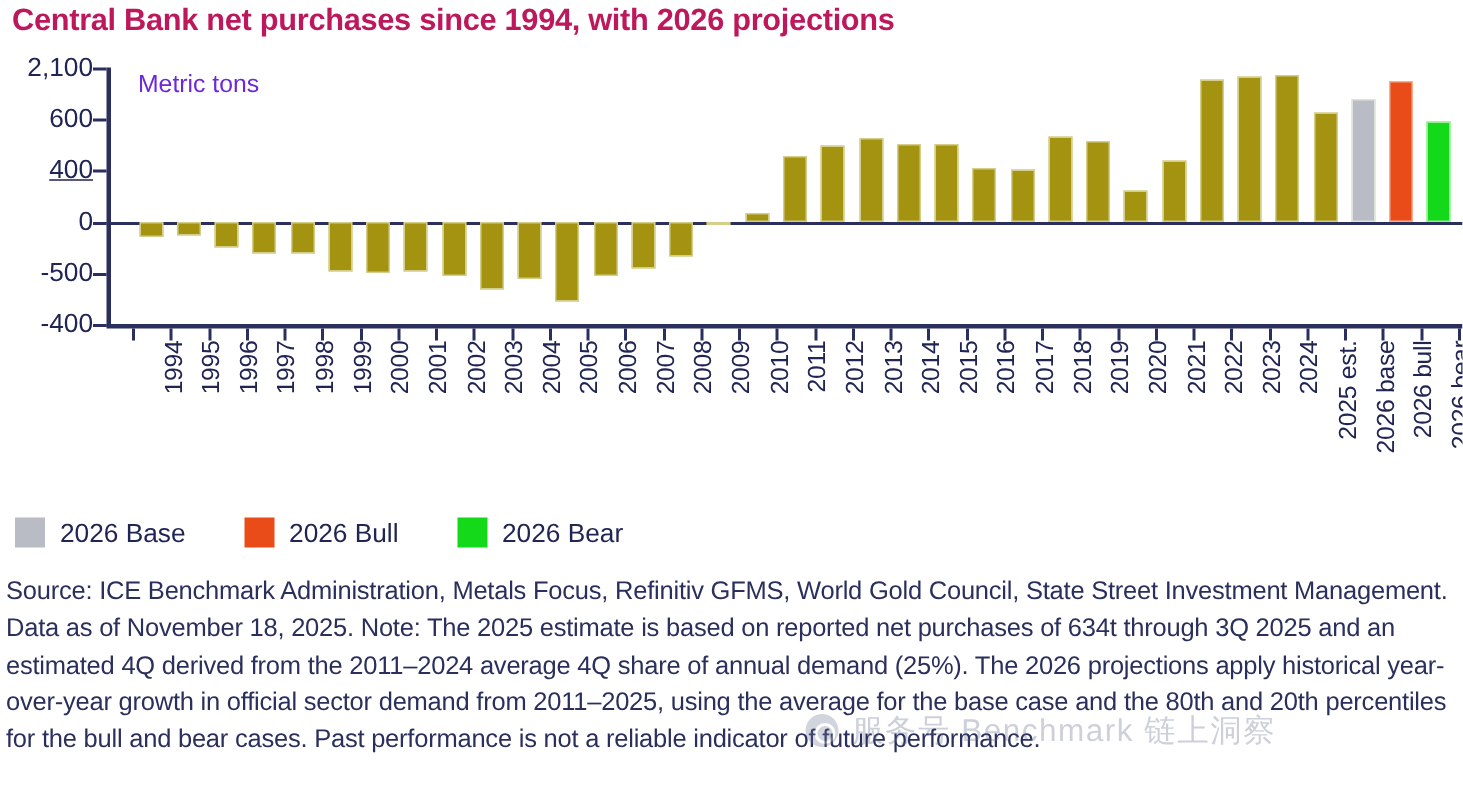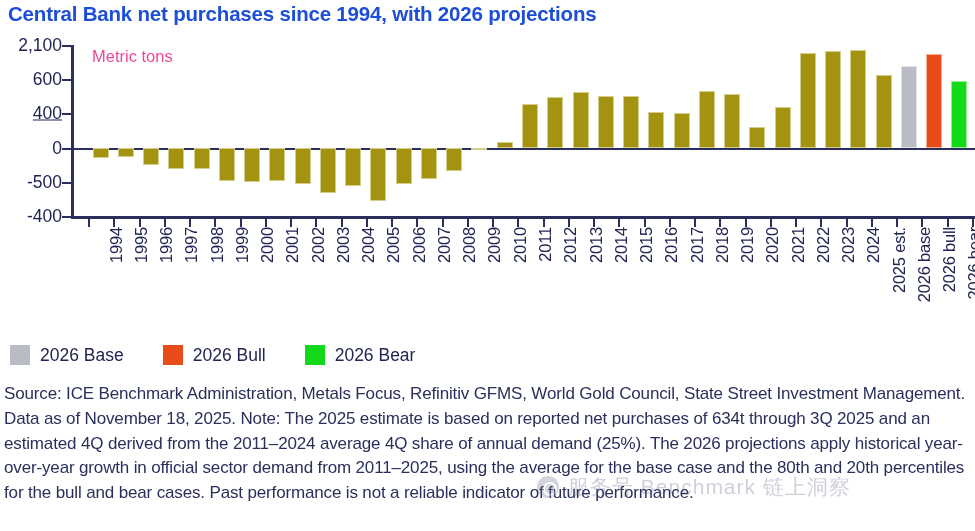--- a/index.html
+++ b/index.html
@@ -18,21 +18,21 @@
   }
 
   
   .title {
     position: absolute;
     left: 8px; top: 2px;
     width: 960px;
     font-size: 20.5px;
     font-weight: bold;
     letter-spacing: -0.2px;
-    color: #1d4ed8;
+    color: #be185d;
     white-space: nowrap;
   }
 
   
   .chart {
     position: absolute;
     left: 0px; top: 45px;
     width: 975px; height: 290px;
   }
   
@@ -48,21 +48,21 @@
     text-align: right;
     font-size: 17.5px;
     color: #212554;
     transform: translateY(-50%);
     white-space: nowrap;
   }
   .metric-tons {
     position: absolute;
     left: 92px; top: 2px;
     font-size: 16.5px;
-    color: #ec4899;
+    color: #6d28d9;
     white-space: nowrap;
   }
   
   .plot {
     position: absolute;
     left: 71px; top: 0px;
     width: 904px; height: 173px;
   }
   .vaxis {
     position: absolute;

